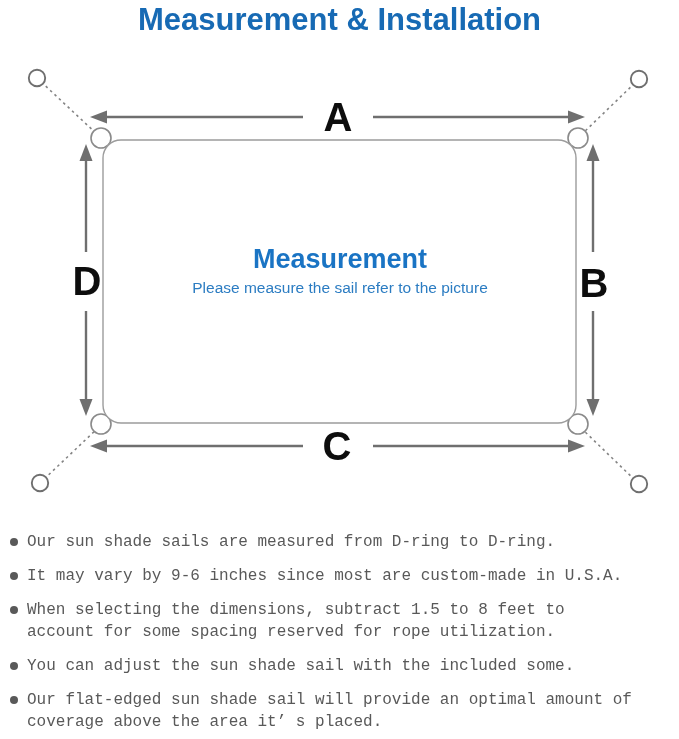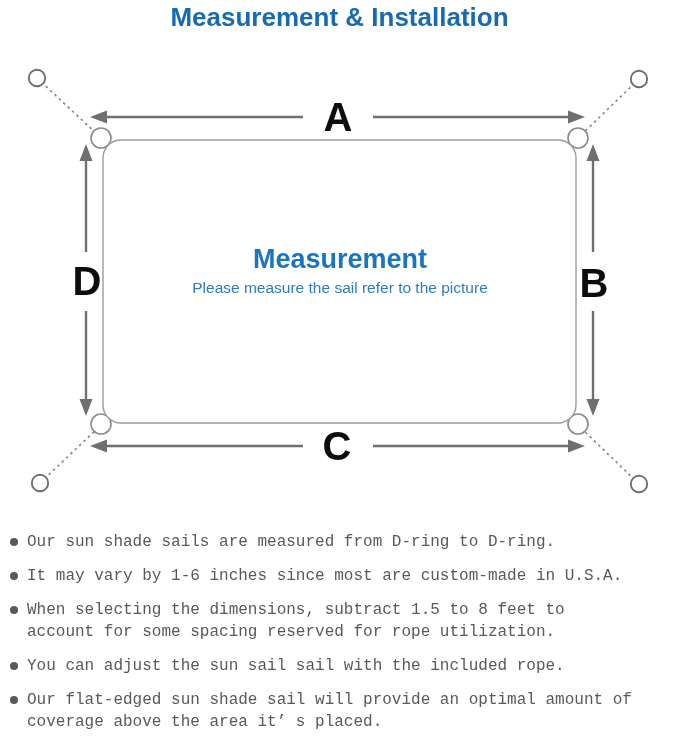--- a/index.html
+++ b/index.html
@@ -6,21 +6,21 @@
   .page{
     position:relative;
     width:679px;height:739px;
     background:#ffffff;
     font-family:"Liberation Sans",sans-serif;
     overflow:hidden;
   }
   .title{
     position:absolute;top:2px;left:0;width:100%;margin:0;
     text-align:center;
-    font-size:26px;font-weight:bold;
+    font-size:31px;font-weight:bold;
     color:#176ab4;
     letter-spacing:0;
   }
   .diagram{
     position:absolute;top:50px;left:0;
   }
   .dim-letter{
     font-family:"Liberation Sans",sans-serif;
     font-size:40px;font-weight:bold;
   }
@@ -116,29 +116,29 @@
     <text class="center-sub" x="340" y="293" text-anchor="middle" fill="#2b7cc2">Please measure the sail refer to the picture</text>
   </svg>
 
   <ul class="notes">
     <li>
       <span class="dot"></span>
       <span>Our sun shade sails are measured from D-ring to D-ring.</span>
     </li>
     <li>
       <span class="dot"></span>
-      <span>It may vary by 1-6 inches since most are custom-made in U.S.A.</span>
+      <span>It may vary by 9-6 inches since most are custom-made in U.S.A.</span>
     </li>
     <li>
       <span class="dot"></span>
       <span>When selecting the dimensions, subtract 1.5 to 8 feet to account for some spacing reserved for rope utilization.</span>
     </li>
     <li>
       <span class="dot"></span>
-      <span>You can adjust the sun sail sail with the included rope.</span>
+      <span>You can adjust the sun shade sail with the included some.</span>
     </li>
     <li>
       <span class="dot"></span>
       <span>Our flat-edged sun shade sail will provide an optimal amount of coverage above the area it’ s placed.</span>
     </li>
   </ul>
 
 </div>
 
 </body></html>

